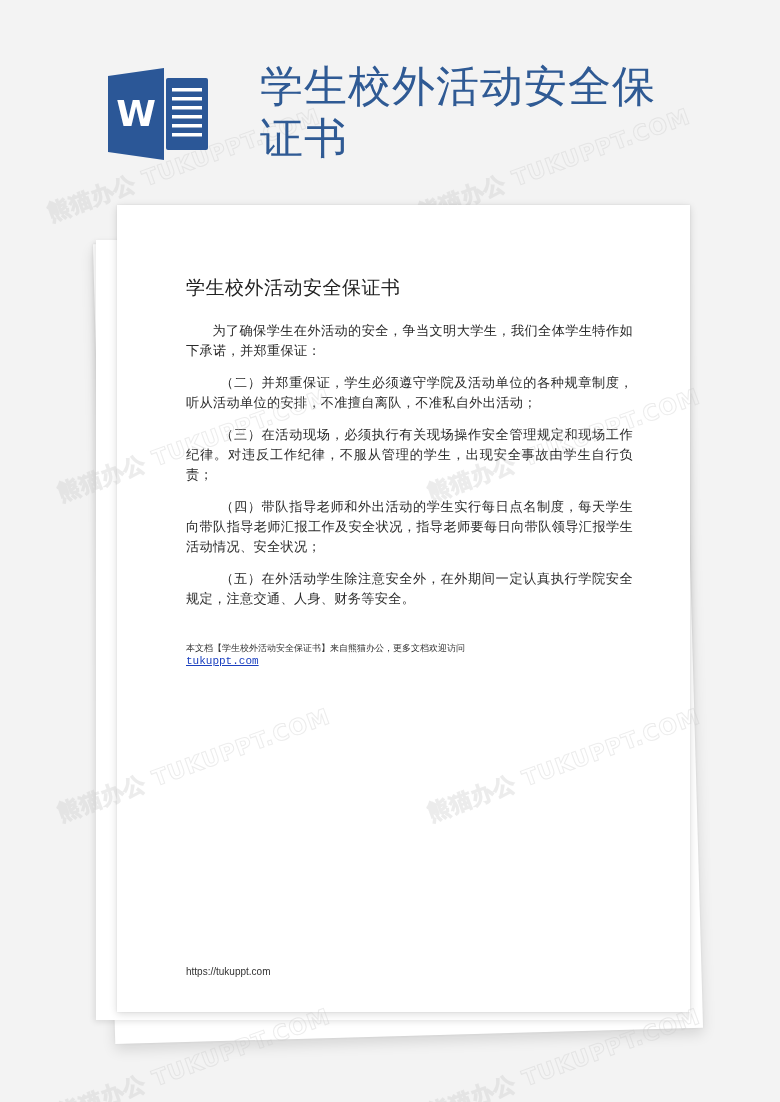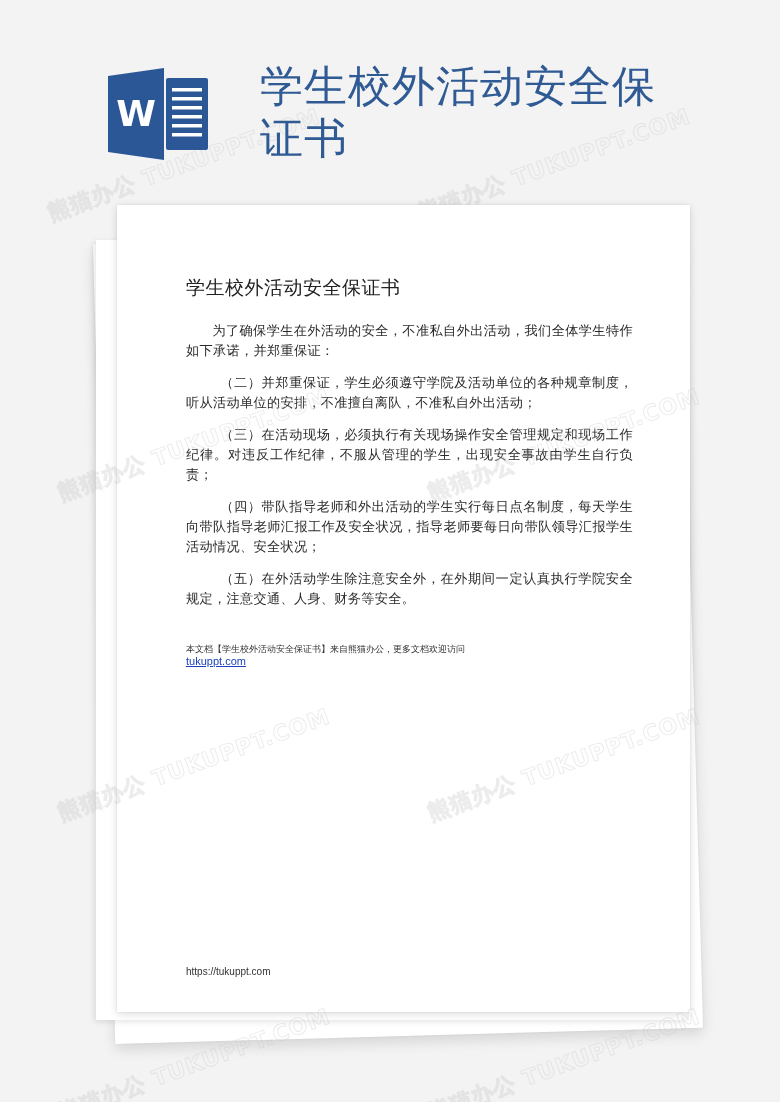--- a/index.html
+++ b/index.html
@@ -91,21 +91,21 @@
       text-align: justify;
       letter-spacing: 0.3px;
     }
     .doc-body p.indent-more {
       text-indent: 2.6em;
     }
     .source-note {
       position: absolute;
       left: 69px;
       top: 438px;
-      font-family: Liberation Sans, sans-serif;
+      font-family: Liberation Mono, monospace;
       font-size: 9px;
       line-height: 12px;
       color: #333333;
     }
     .source-link {
       display: block;
       color: #1a3fbf;
       text-decoration: underline;
       font-size: 11px;
     }
@@ -153,21 +153,21 @@
   </svg>
 </div>
 <h1 class="header-title">学生校外活动安全保证书</h1>
 
 <div class="page-back"></div>
 <div class="page-mid"></div>
 
 <div class="page">
   <h2 class="doc-title">学生校外活动安全保证书</h2>
   <div class="doc-body">
-    <p>为了确保学生在外活动的安全，不准私自外出活动，我们全体学生特作如下承诺，并郑重保证：</p>
+    <p>为了确保学生在外活动的安全，争当文明大学生，我们全体学生特作如下承诺，并郑重保证：</p>
     <p class="indent-more">（二）并郑重保证，学生必须遵守学院及活动单位的各种规章制度，听从活动单位的安排，不准擅自离队，不准私自外出活动；</p>
     <p class="indent-more">（三）在活动现场，必须执行有关现场操作安全管理规定和现场工作纪律。对违反工作纪律，不服从管理的学生，出现安全事故由学生自行负责；</p>
     <p class="indent-more">（四）带队指导老师和外出活动的学生实行每日点名制度，每天学生向带队指导老师汇报工作及安全状况，指导老师要每日向带队领导汇报学生活动情况、安全状况；</p>
     <p class="indent-more">（五）在外活动学生除注意安全外，在外期间一定认真执行学院安全规定，注意交通、人身、财务等安全。</p>
   </div>
   <div class="source-note">
     <span>本文档【学生校外活动安全保证书】来自熊猫办公，更多文档欢迎访问</span>
     <a class="source-link">tukuppt.com</a>
   </div>
   <div class="footer-url">https://tukuppt.com</div>

